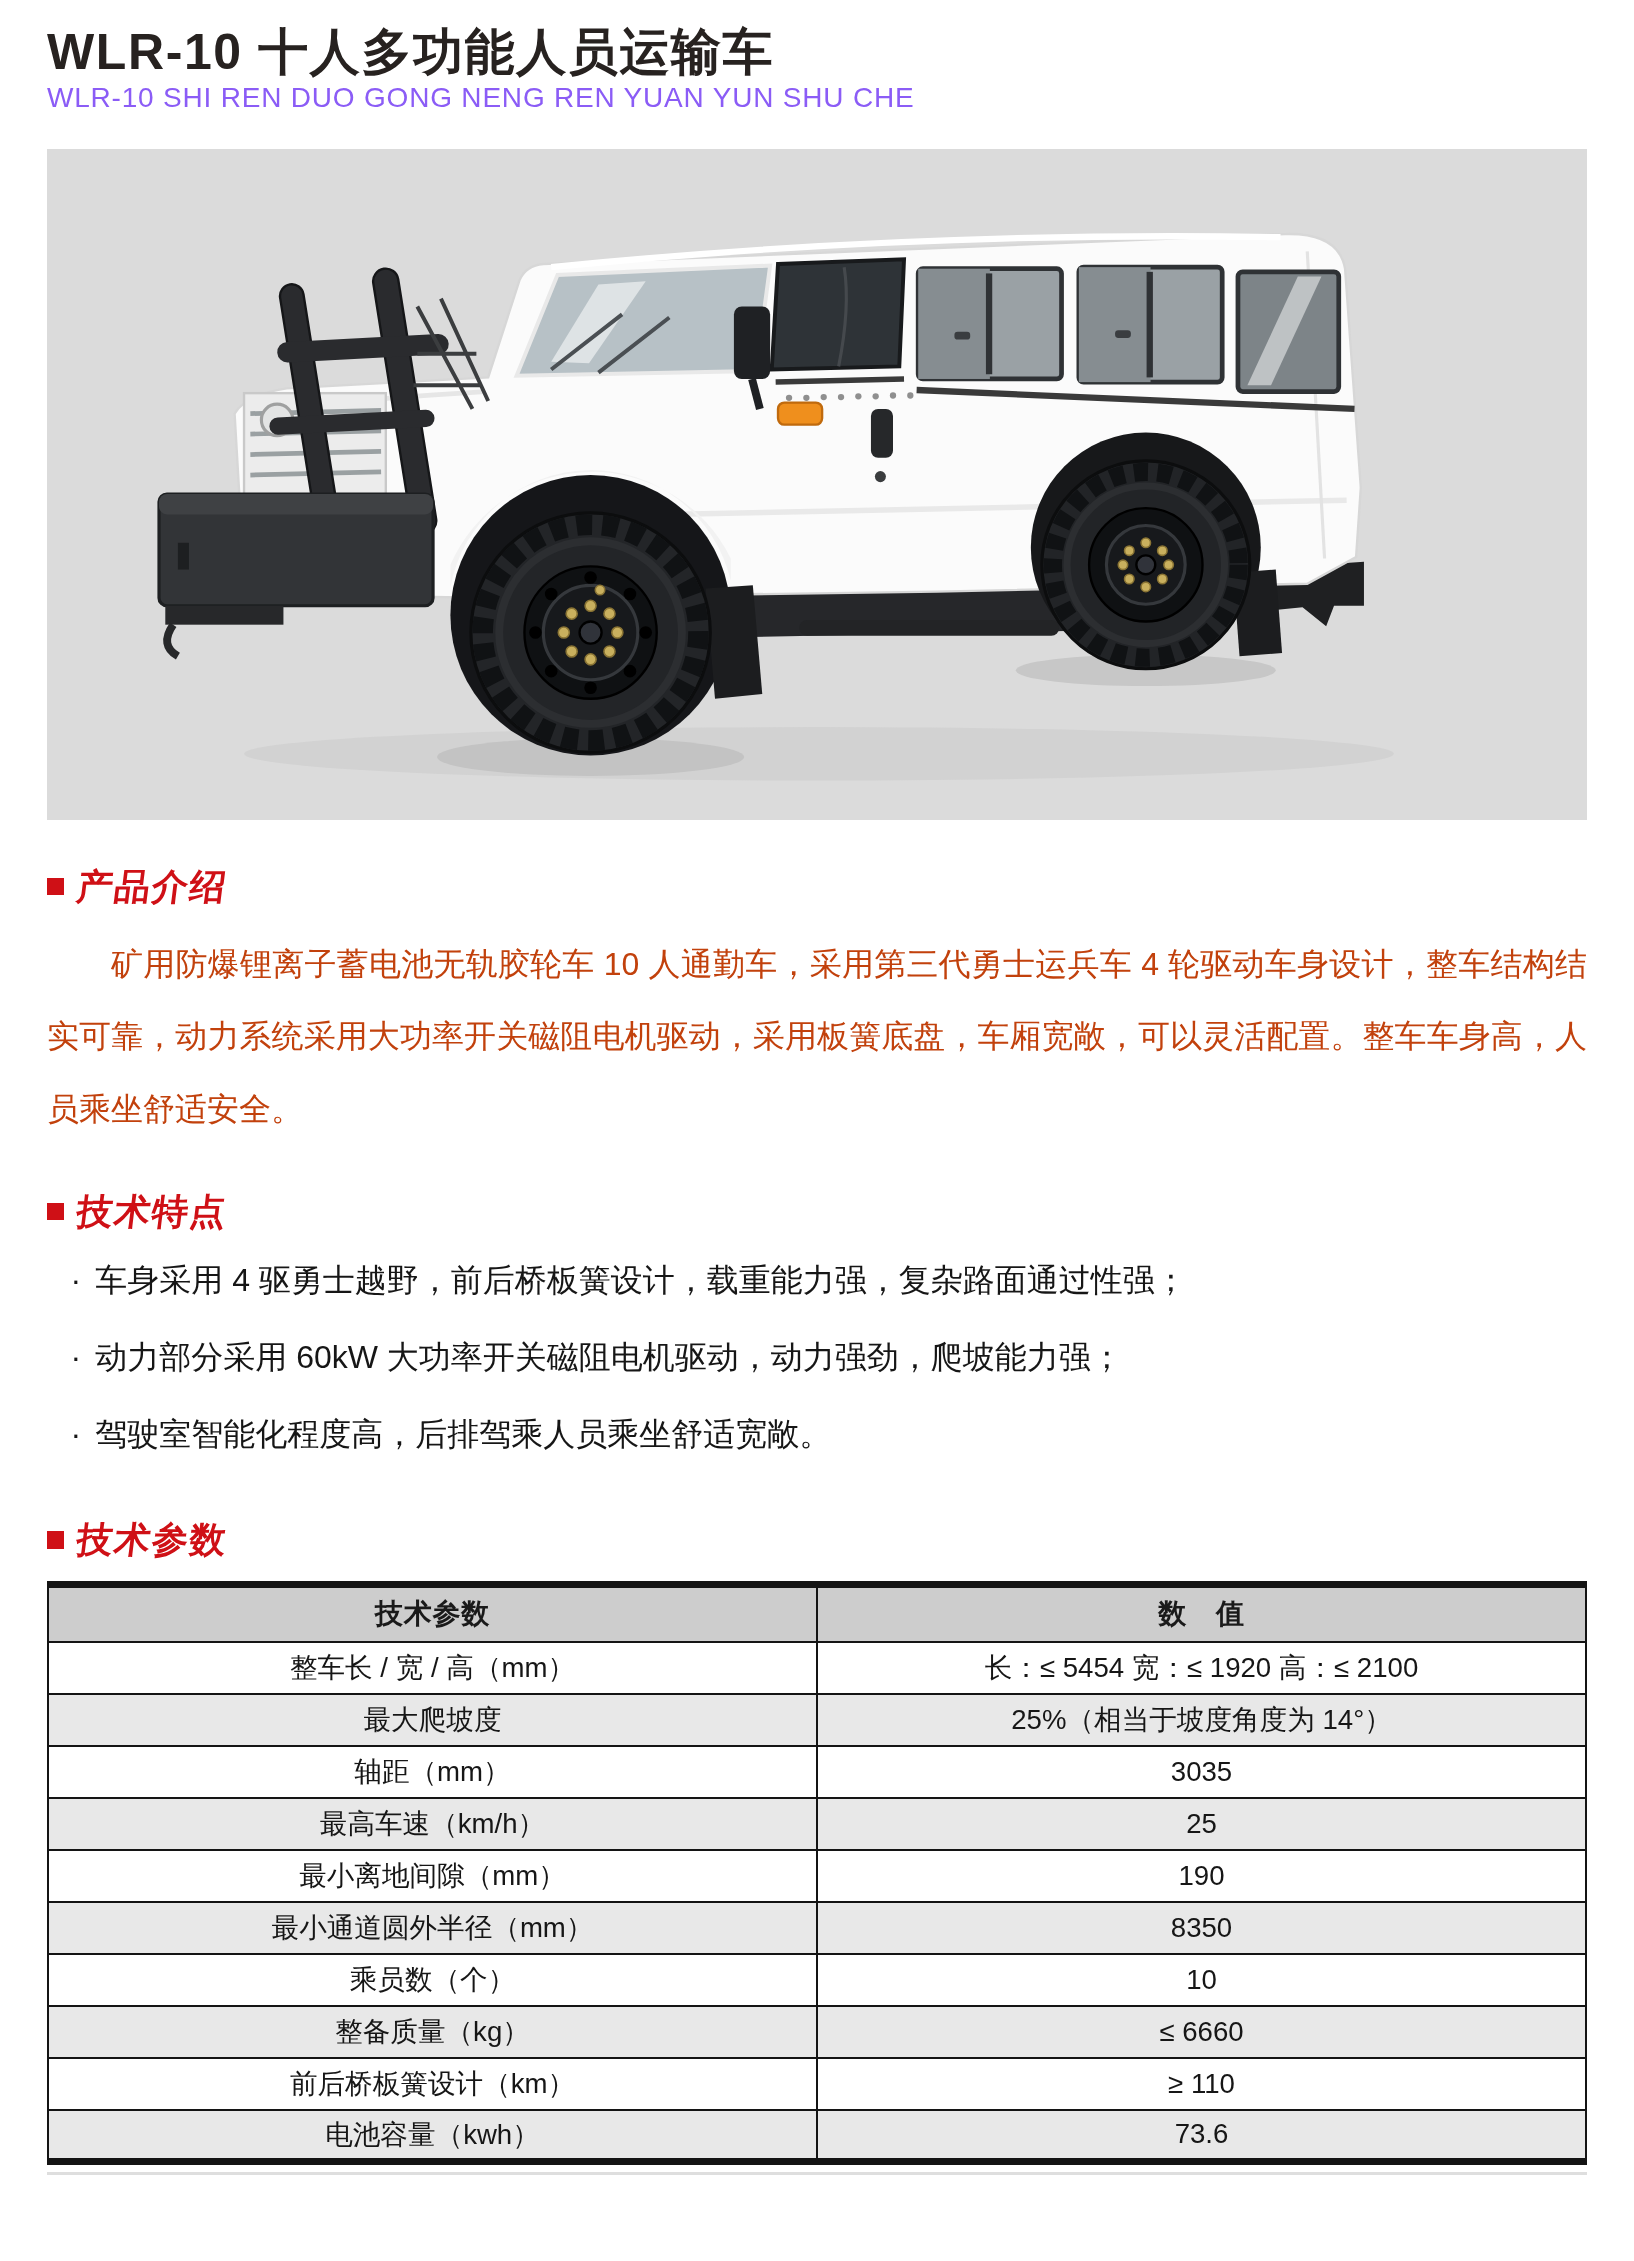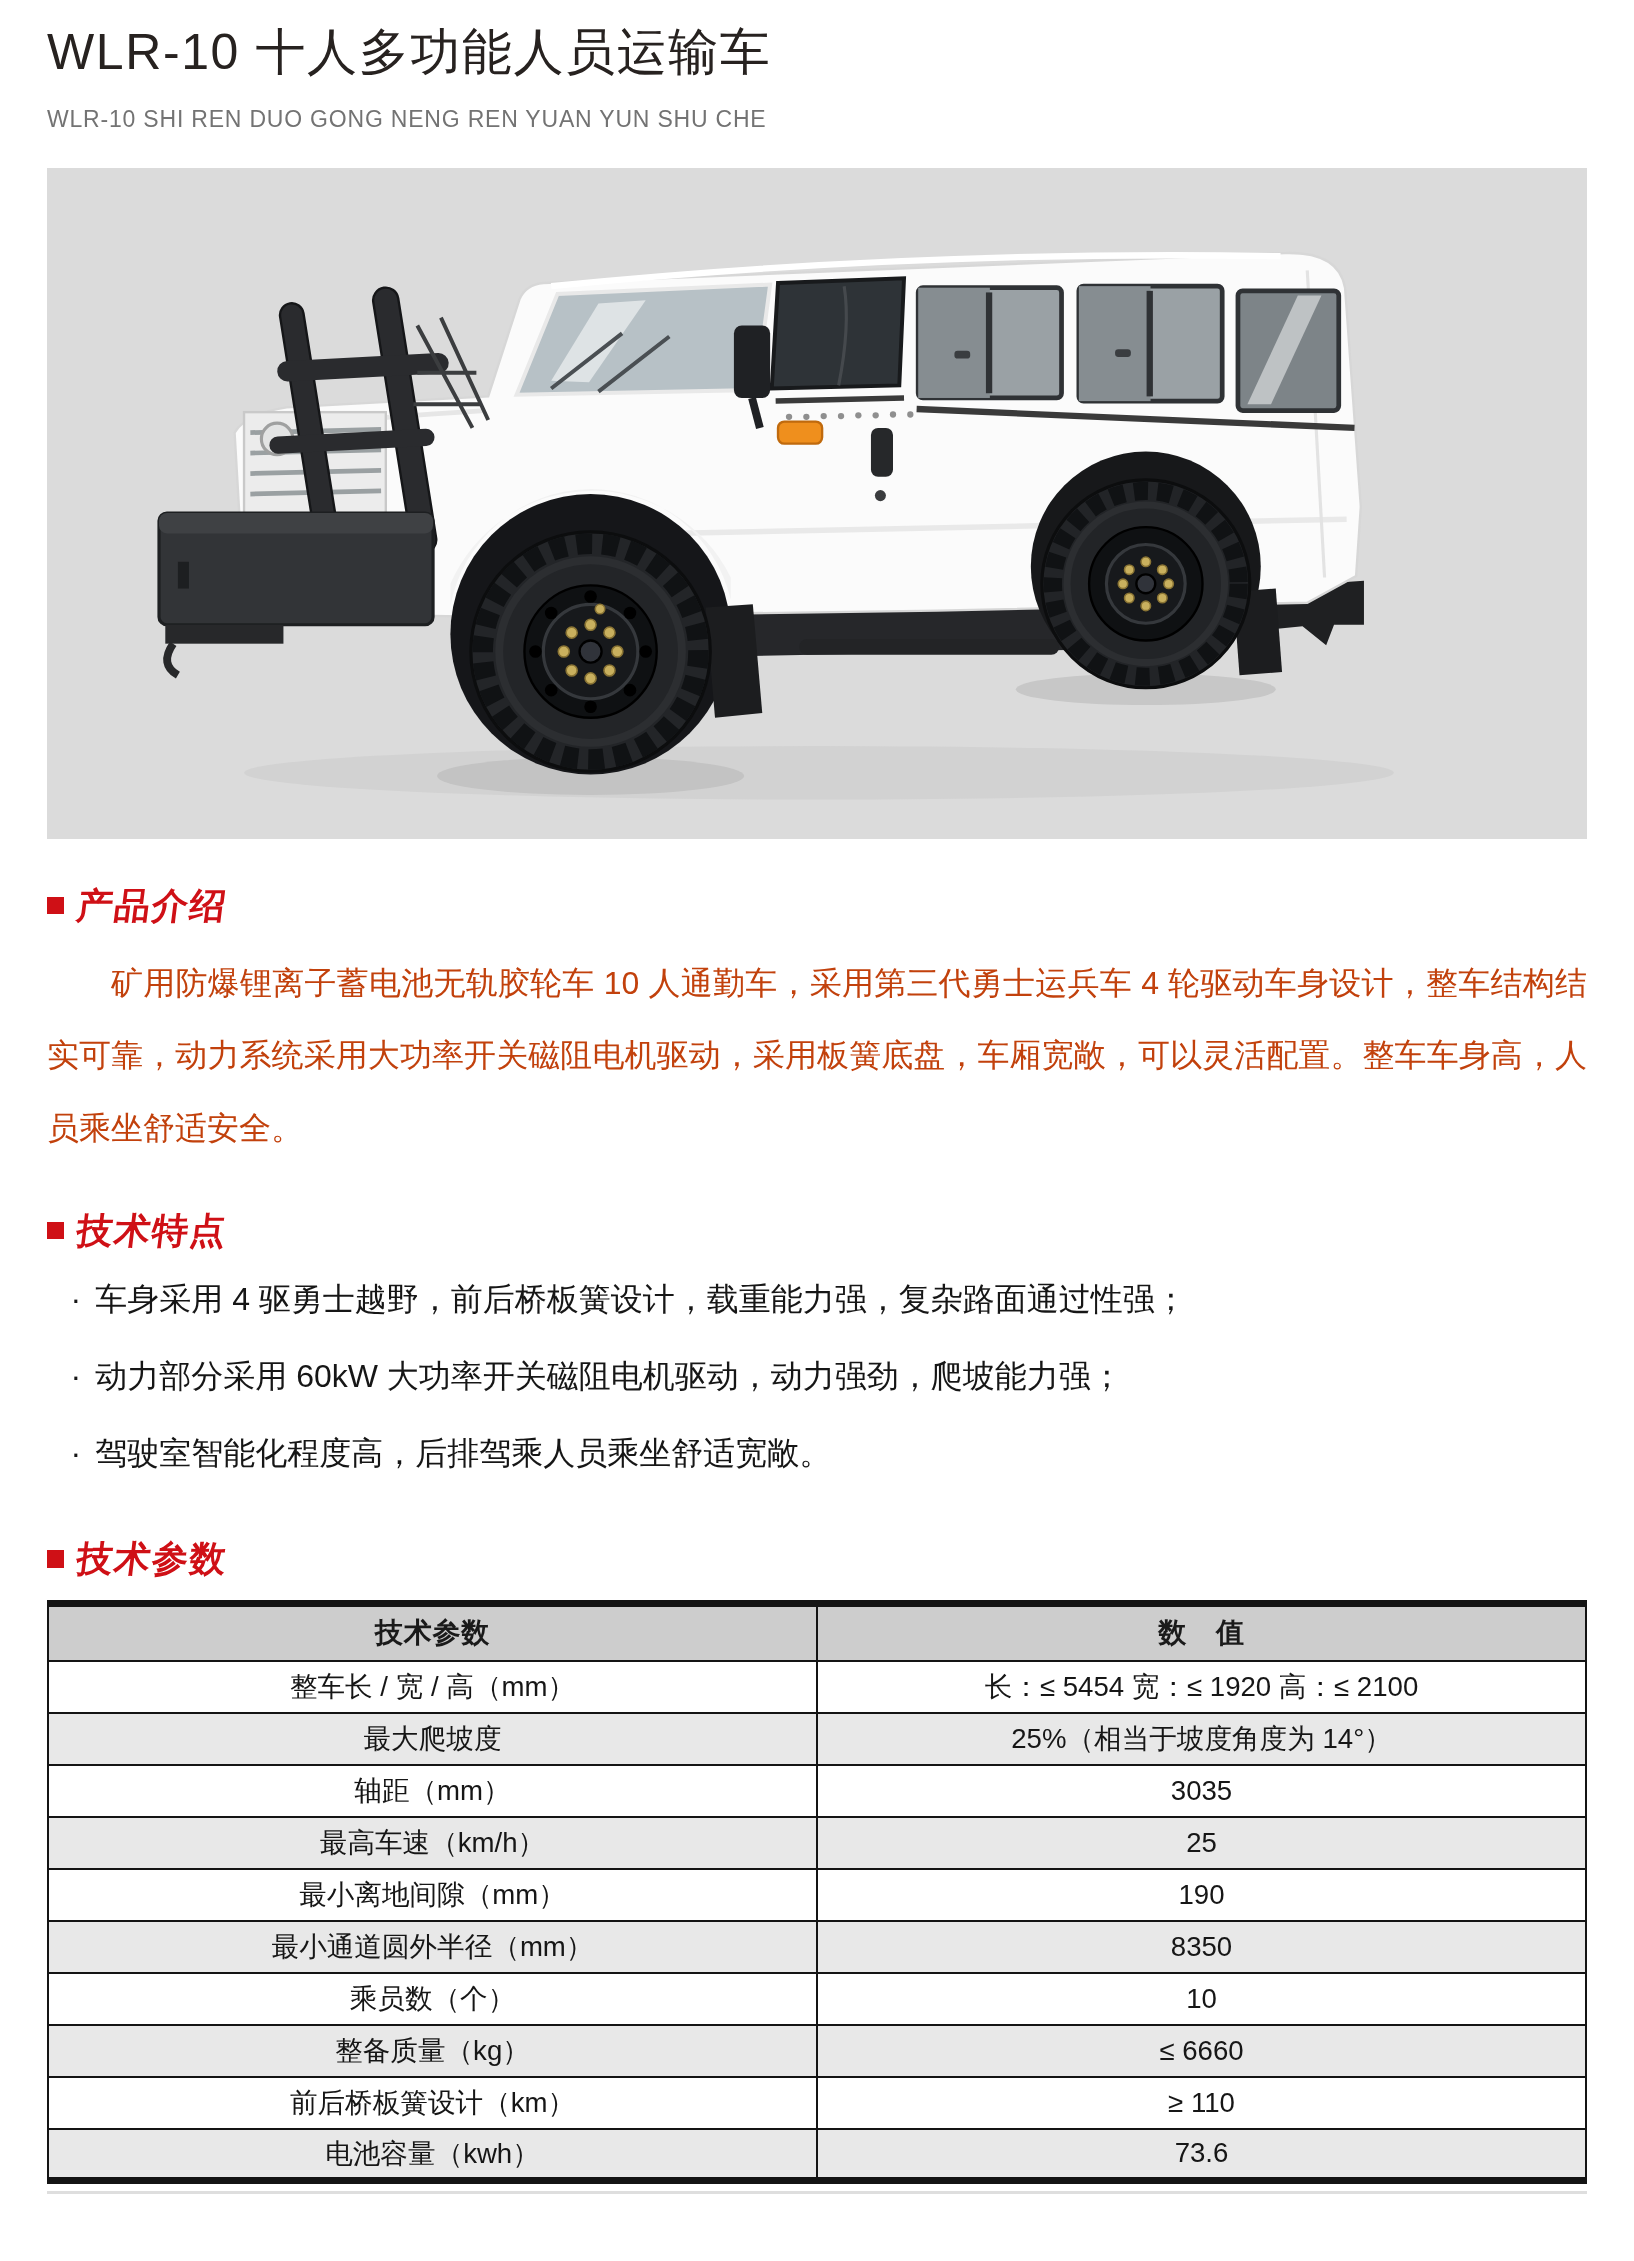--- a/index.html
+++ b/index.html
@@ -6,25 +6,25 @@
   html,body { background:#ffffff; }
   body {
     width:1634px; height:2261px; overflow:hidden;
     font-family:"Liberation Sans","DejaVu Sans",sans-serif;
     color:#161616;
   }
   .content { padding:0 47px; }
 
   
   .page-title {
-    padding-top:23.6px; font-size:50px; font-weight:400;
+    padding-top:23.6px; font-size:50px; font-weight:700;
     color:#272220; letter-spacing:1.6px; line-height:1.15;
   }
   .page-subtitle {
-    margin-top:25px; font-size:23px; color:#737373; letter-spacing:0.8px;
+    margin-top:1px; font-size:28px; color:#8b5cf6; letter-spacing:0.8px;
   }
 
   
   .hero {
     margin-top:35px; height:671px; background:#dbdbdb; position:relative; overflow:hidden;
   }
   .hero svg { display:block; width:100%; height:100%; }
 
   
   .section-head { margin-top:46px; display:flex; align-items:center; }

